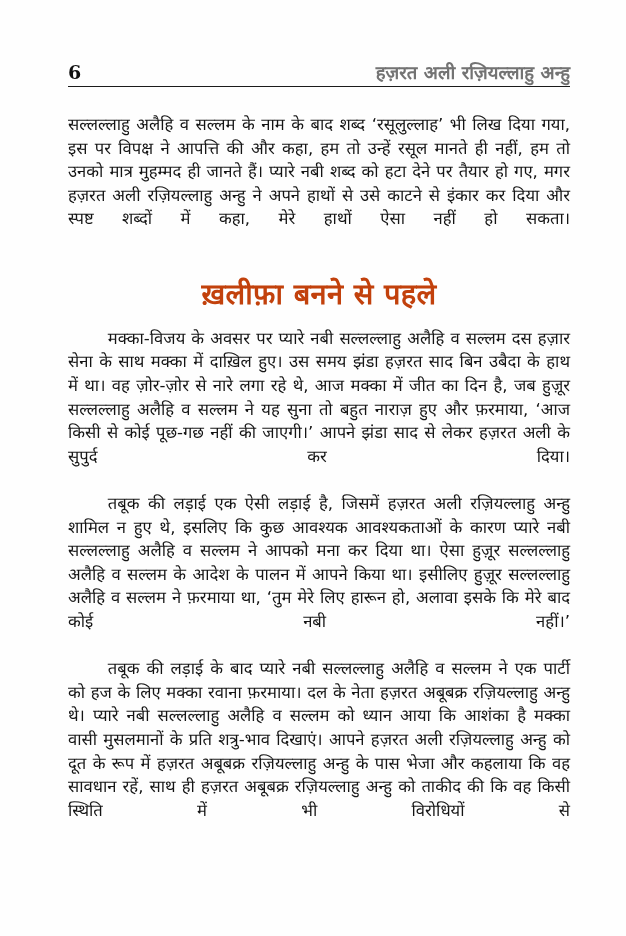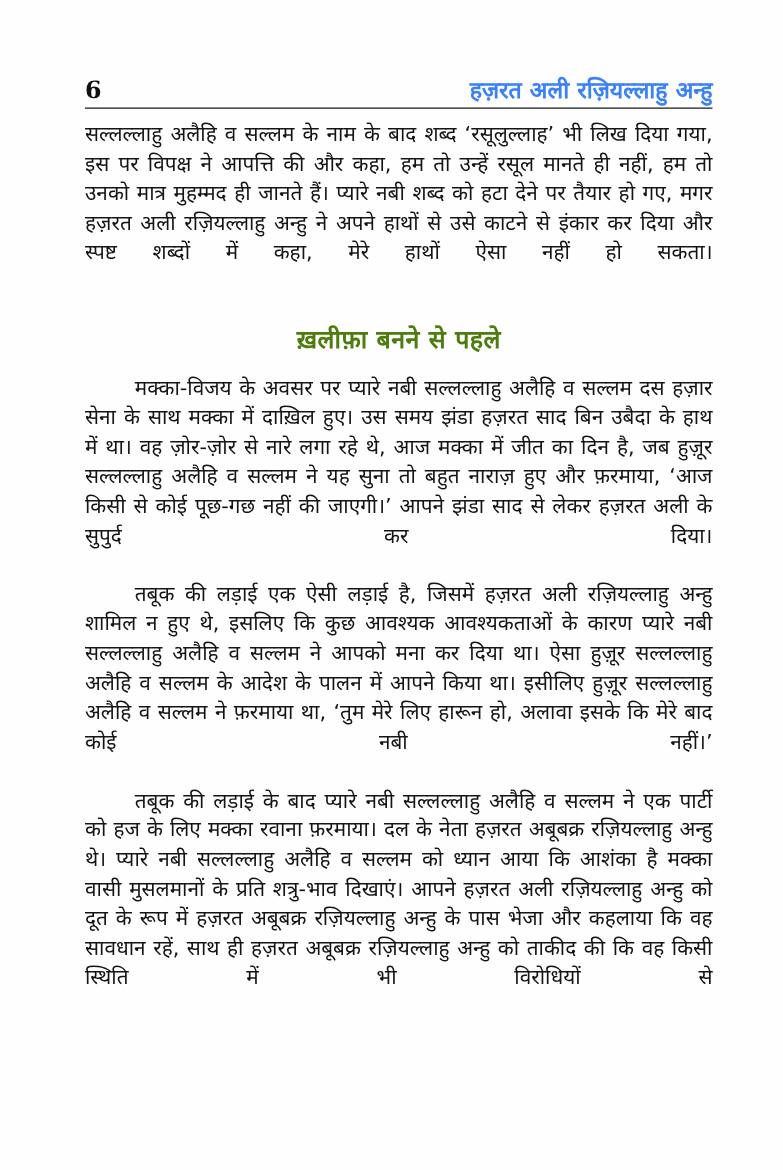--- a/index.html
+++ b/index.html
@@ -42,33 +42,33 @@
     font-weight: 700;
     line-height: 1;
     color: #111;
     letter-spacing: 0;
   }
   .running-title {
     font-family: "DejaVu Sans", sans-serif;
     font-size: 18.5px;
     font-weight: 600;
     line-height: 1;
-    color: #3b82f6;
+    color: #737373;
     white-space: nowrap;
   }
   .rule {
     height: 0;
     border: 0;
     border-top: 1.6px solid #1b1b1b;
     margin: 3px 0 0 0;
     width: 100%;
   }
   
   .body {
-    margin-top: 9px;
+    margin-top: 26px;
   }
   p.para {
     margin: 0;
     font-size: 16.6px;
     line-height: 23.6px;
     text-align: justify;
     text-justify: inter-word;
     word-spacing: 0.3px;
     color: #141414;
     -webkit-hyphens: none;
@@ -83,24 +83,24 @@
   
   p.para::after {
     content: "";
     display: inline-block;
     width: 100%;
   }
   h2.section-heading {
     margin: 21px 0 15px 0;
     text-align: center;
     font-family: "DejaVu Sans", sans-serif;
-    font-size: 20px;
+    font-size: 29px;
     font-weight: 700;
     line-height: 1.25;
-    color: #4d7c0f;
+    color: #c2410c;
     letter-spacing: 0.3px;
   }
 </style>
 </head>
 <body>
 
 <div class="page">
   <div class="content">
 
     <div class="header">

